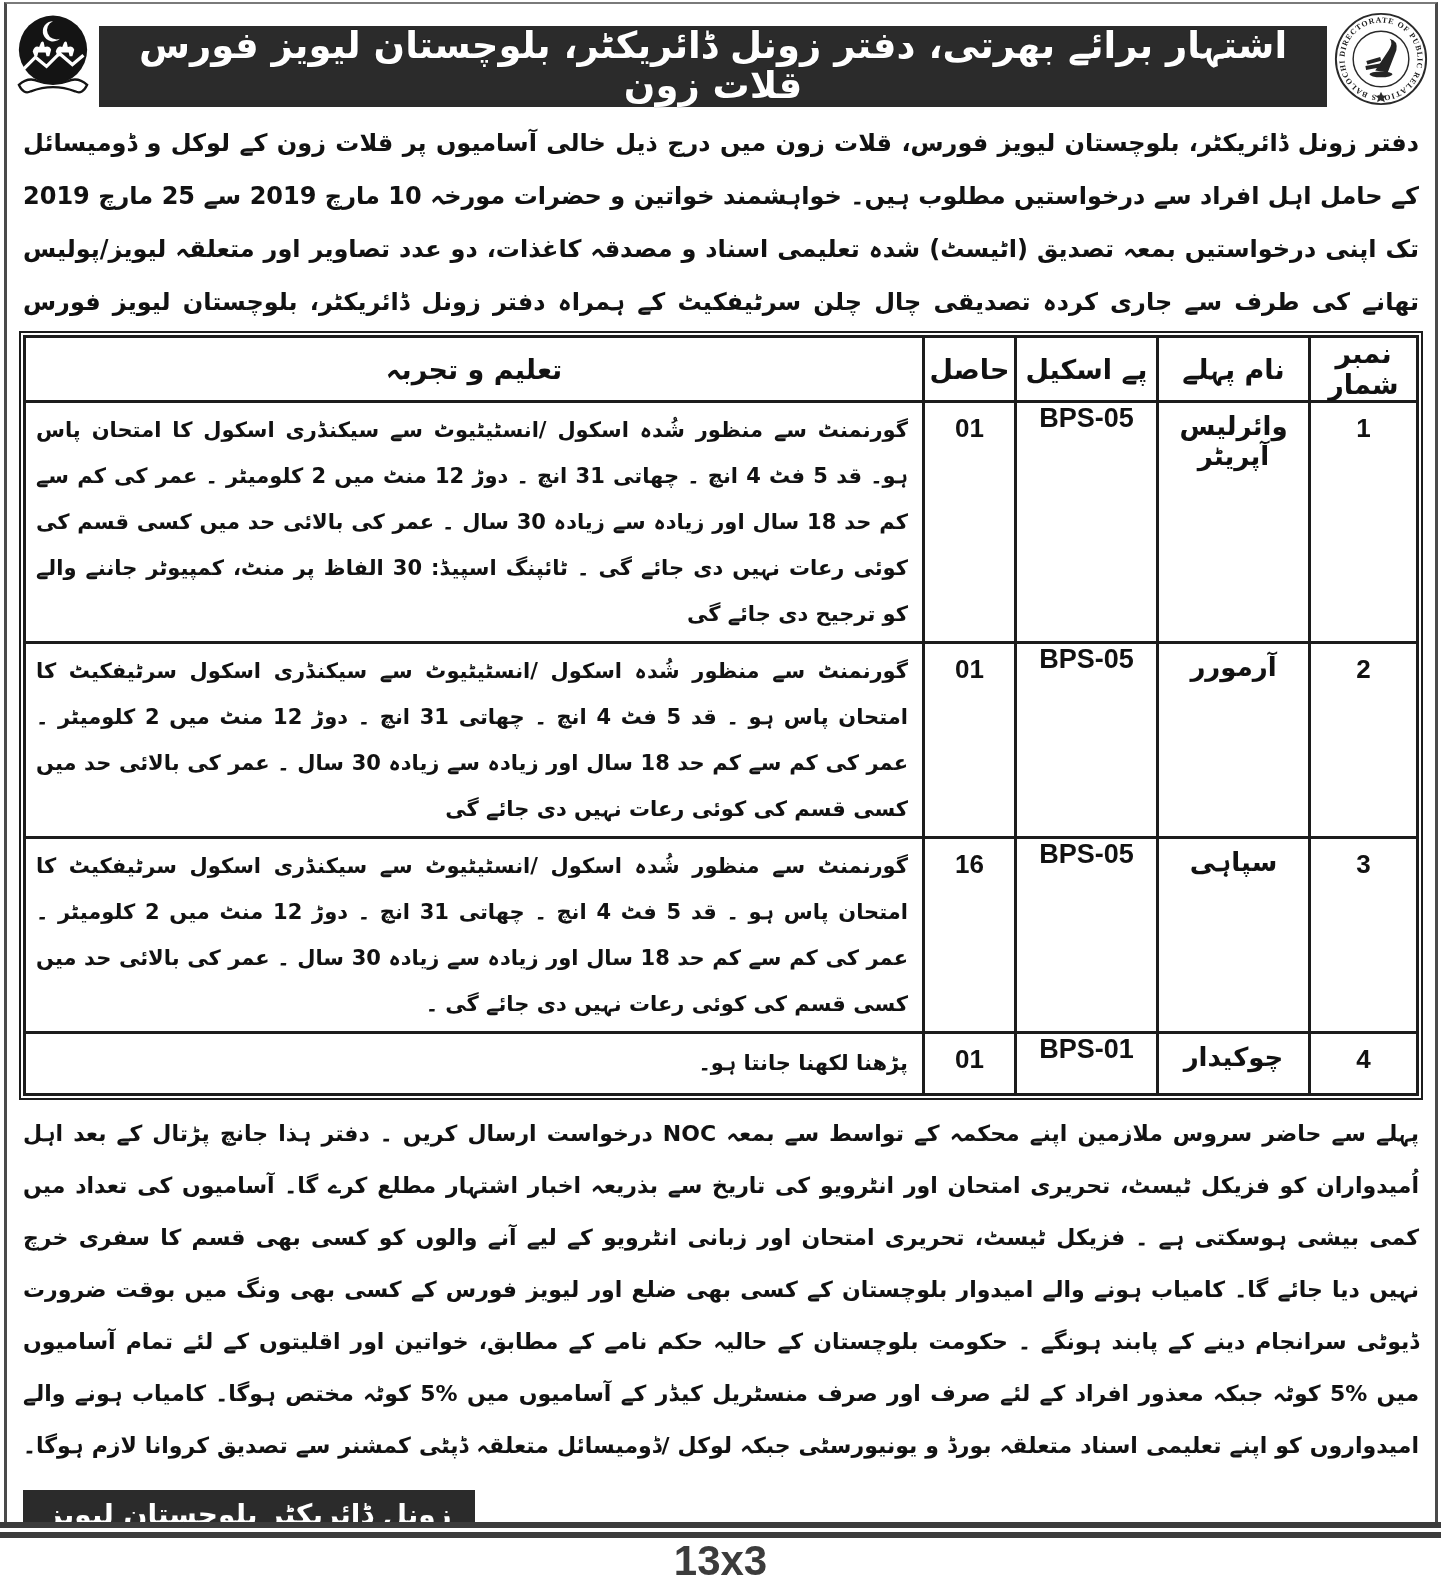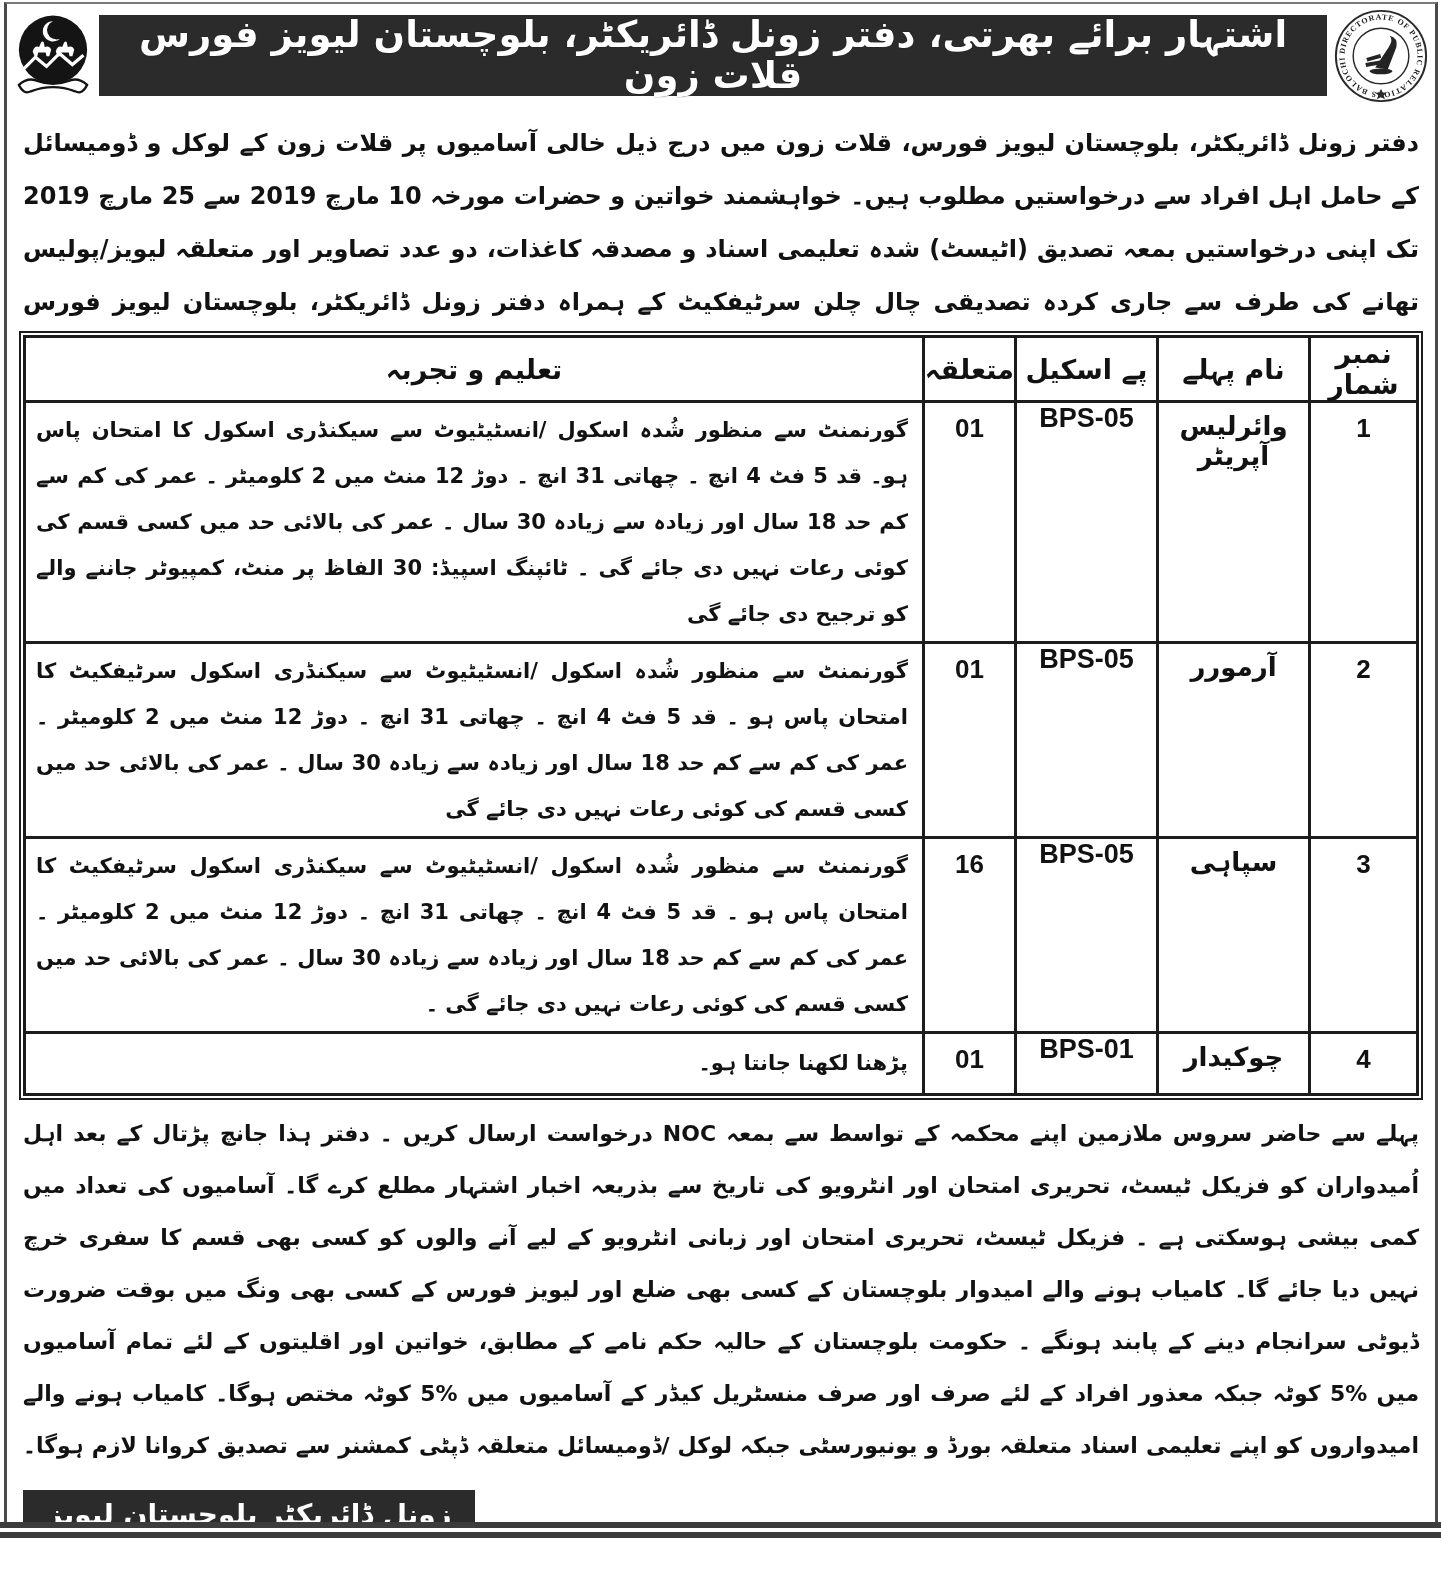--- a/index.html
+++ b/index.html
@@ -13,21 +13,21 @@
     border-left:3px solid #4a4a4a;
     border-right:3px solid #4a4a4a;
     border-top:2px solid #7a7a7a;
     height:1520px;
     position:relative;
     background:#fff;
     overflow:hidden;
   }
 
   
-  .ad-header { display:flex; height:103px; align-items:center; }
+  .ad-header { display:flex; height:103px; align-items:flex-end; }
   .logo-box { background:#fff; display:flex; align-items:center; justify-content:center; }
   .logo-box.left  { width:92px;  padding-top:6px; }
   .logo-box.right { width:108px; }
   .title-bar {
     flex:1; background:#2b2b2b; color:#fff;
     display:flex; align-items:center; justify-content:center;
     direction:rtl;
   }
   .title-bar .title {
     font-size:37px; font-weight:bold; letter-spacing:0;
@@ -138,21 +138,21 @@
 
     <p class="intro">دفتر زونل ڈائریکٹر، بلوچستان لیویز فورس، قلات زون میں درج ذیل خالی آسامیوں پر قلات زون کے لوکل و ڈومیسائل کے حامل اہل افراد سے درخواستیں مطلوب ہیں۔ خواہشمند خواتین و حضرات مورخہ 10 مارچ 2019 سے 25 مارچ 2019 تک اپنی درخواستیں بمعہ تصدیق (اٹیسٹ) شدہ تعلیمی اسناد و مصدقہ کاغذات، دو عدد تصاویر اور متعلقہ لیویز/پولیس تھانے کی طرف سے جاری کردہ تصدیقی چال چلن سرٹیفکیٹ کے ہمراہ دفتر زونل ڈائریکٹر، بلوچستان لیویز فورس قلات زون بمقام خضدار میں جمع کراسکتے ہیں:۔</p>
 
     <div class="table-wrap">
       <table class="jobs">
         <thead>
           <tr>
             <th class="c-serial">نمبر شمار</th>
             <th class="c-post">نام پہلے</th>
             <th class="c-scale">پے اسکیل</th>
-            <th class="c-count">متعلقہ</th>
+            <th class="c-count">حاصل</th>
             <th class="c-edu">تعلیم و تجربہ</th>
           </tr>
         </thead>
         <tbody>
           <tr class="r1">
             <td class="c-serial">1</td>
             <td class="c-post">وائرلیس آپریٹر</td>
             <td class="c-scale">BPS-05</td>
             <td class="c-count">01</td>
             <td class="c-edu">گورنمنٹ سے منظور شُدہ اسکول /انسٹیٹیوٹ سے سیکنڈری اسکول کا امتحان پاس ہو۔ قد 5 فٹ 4 انچ ۔ چھاتی 31 انچ ۔ دوڑ 12 منٹ میں 2 کلومیٹر ۔ عمر کی کم سے کم حد 18 سال اور زیادہ سے زیادہ 30 سال ۔ عمر کی بالائی حد میں کسی قسم کی کوئی رعات نہیں دی جائے گی ۔ ٹائپنگ اسپیڈ: 30 الفاظ پر منٹ، کمپیوٹر جاننے والے کو ترجیح دی جائے گی</td>
@@ -185,13 +185,14 @@
     <p class="terms">پہلے سے حاضر سروس ملازمین اپنے محکمہ کے تواسط سے بمعہ NOC درخواست ارسال کریں ۔ دفتر ہذا جانچ پڑتال کے بعد اہل اُمیدواران کو فزیکل ٹیسٹ، تحریری امتحان اور انٹرویو کی تاریخ سے بذریعہ اخبار اشتہار مطلع کرے گا۔ آسامیوں کی تعداد میں کمی بیشی ہوسکتی ہے ۔ فزیکل ٹیسٹ، تحریری امتحان اور زبانی انٹرویو کے لیے آنے والوں کو کسی بھی قسم کا سفری خرچ نہیں دیا جائے گا۔ کامیاب ہونے والے امیدوار بلوچستان کے کسی بھی ضلع اور لیویز فورس کے کسی بھی ونگ میں بوقت ضرورت ڈیوٹی سرانجام دینے کے پابند ہونگے ۔ حکومت بلوچستان کے حالیہ حکم نامے کے مطابق، خواتین اور اقلیتوں کے لئے تمام آسامیوں میں %5 کوٹہ جبکہ معذور افراد کے لئے صرف اور صرف منسٹریل کیڈر کے آسامیوں میں %5 کوٹہ مختص ہوگا۔ کامیاب ہونے والے امیدواروں کو اپنے تعلیمی اسناد متعلقہ بورڈ و یونیورسٹی جبکہ لوکل /ڈومیسائل متعلقہ ڈپٹی کمشنر سے تصدیق کروانا لازم ہوگا۔ علاوہ اس کے کامیاب ہونے والے تمام امیدواروں کے لئے متعلقہ لیویز/پولیس تھانے سے، جرائم میں ملوث نہ ہونے کا سرٹیفکیٹ حاصل کرنا بھی لازم ہوگا ۔</p>
 
     <div class="bottom-row">
       <div class="sign-box">زونل ڈائریکٹر بلوچستان لیویز فورس قلات زون</div>
       <div class="prq">PRQ No.1707/6-3-19</div>
     </div>
 
   </div>
 
   <div class="double-rule"></div>
+  <div class="size-tag">13x3</div>
 </div>
 
 </body></html>

